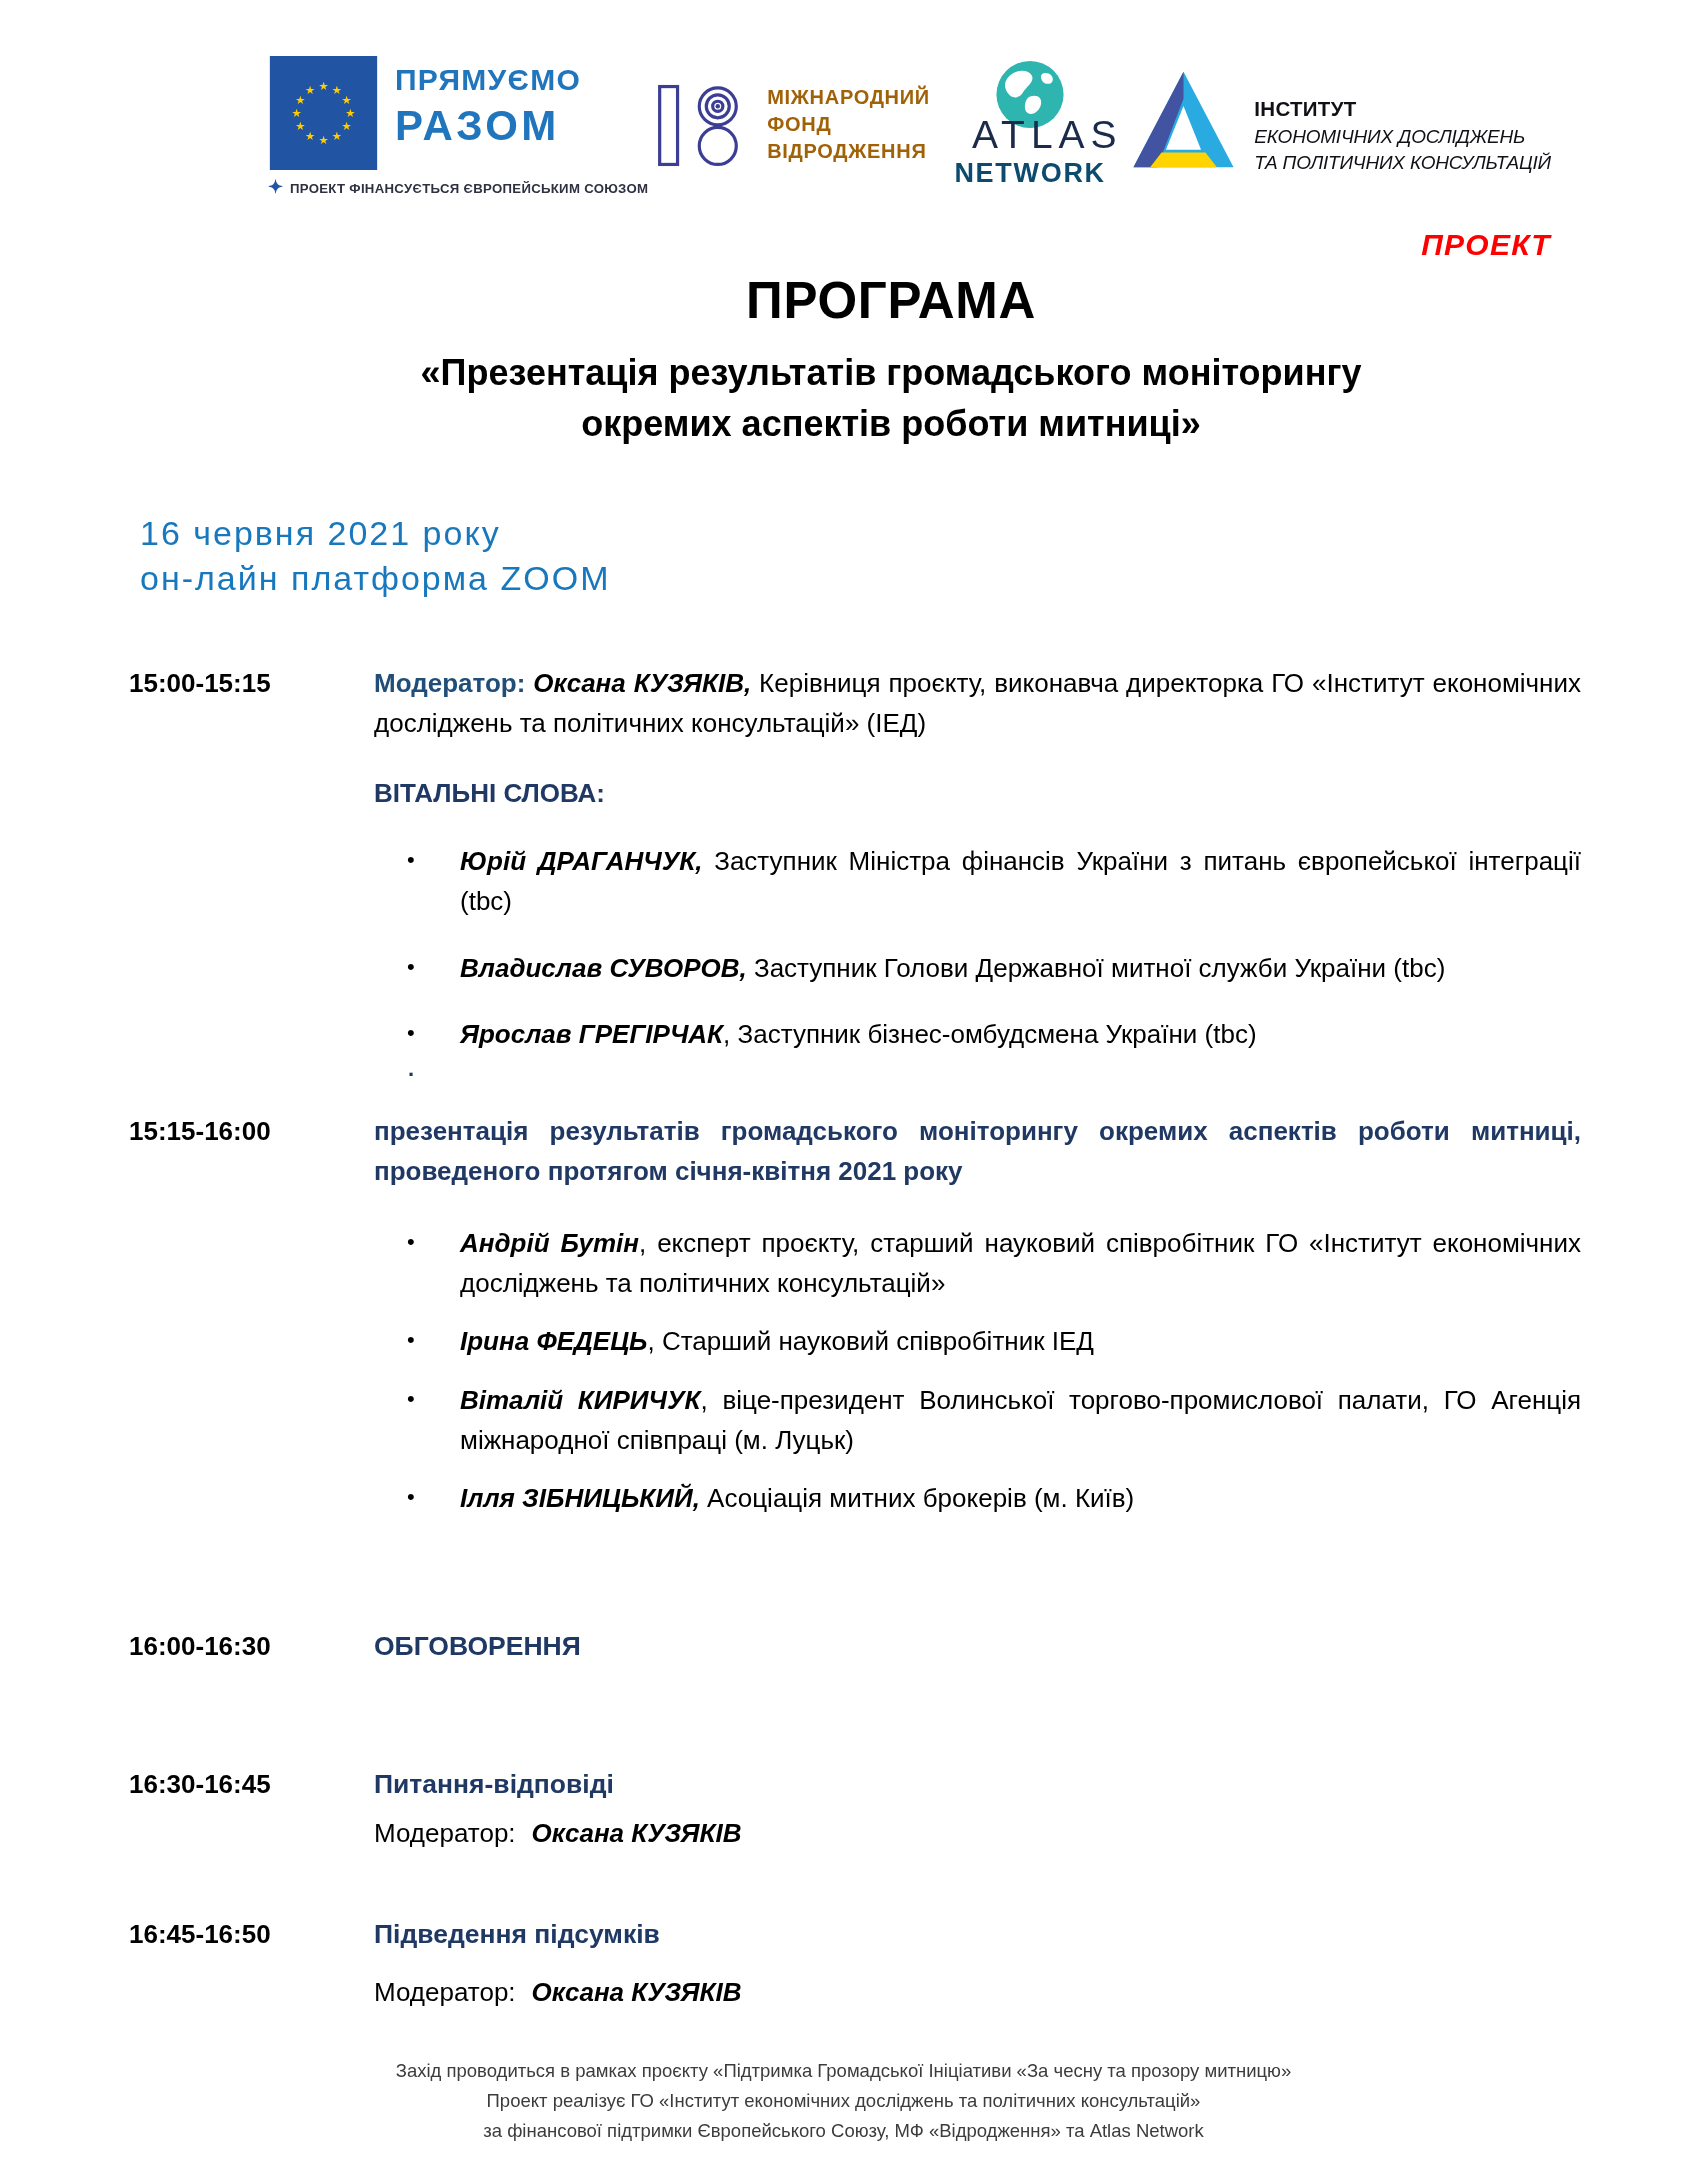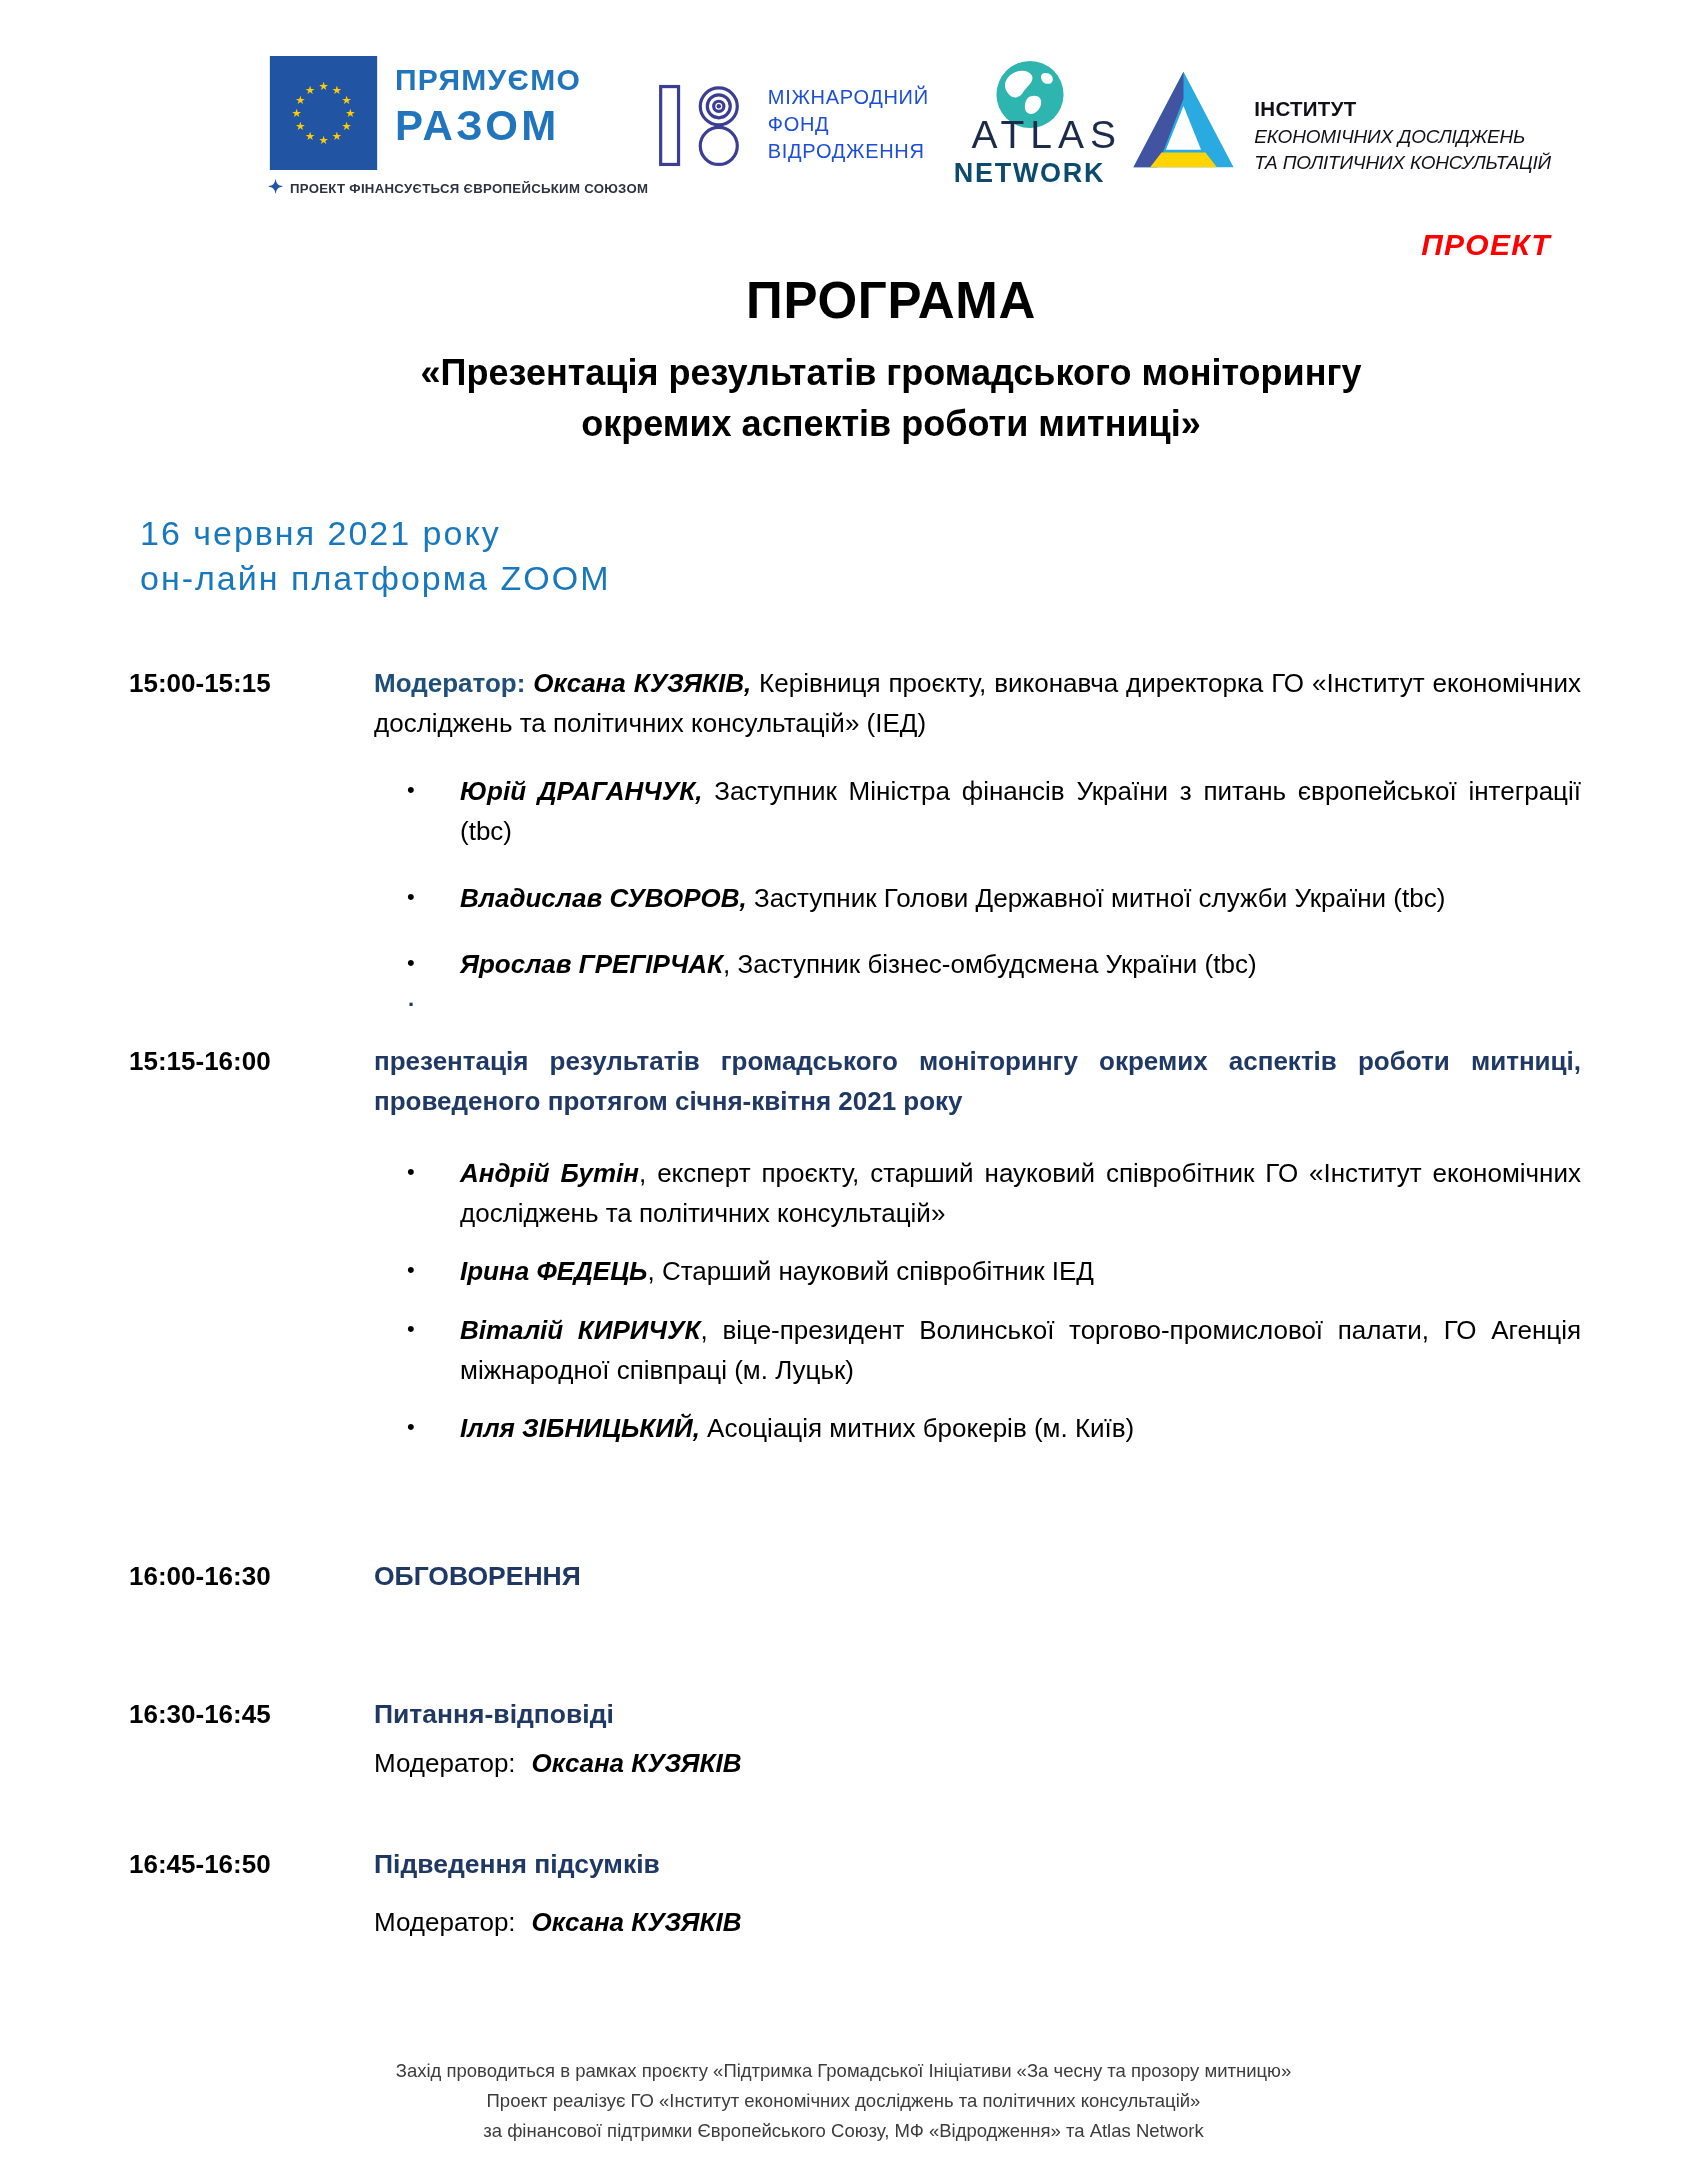--- a/index.html
+++ b/index.html
@@ -12,21 +12,21 @@
   .eu-flag{width:111px;height:114px;display:block;}
   .eu-text{margin-left:16px;color:#2175BC;font-weight:bold;}
   .eu-l1{font-size:30px;letter-spacing:1.3px;margin-top:6.6px;}
   .eu-l2{font-size:42px;letter-spacing:3.3px;margin-top:5.3px;}
   .eu-caption{margin-top:10.6px;font-size:13.2px;font-weight:bold;color:#2F3142;letter-spacing:0.3px;
               display:flex;align-items:center;gap:6.6px;}
   .eu-cap-star{color:#2456A8;font-size:18px;line-height:13.2px;}
 
   .irf-block{display:flex;margin-top:28px;}
   .irf-icon{width:98px;height:83px;}
-  .irf-text{margin-left:13.2px;color:#1d4ed8;font-size:20px;line-height:27px;letter-spacing:0.7px;font-weight:400;}
+  .irf-text{margin-left:13.2px;color:#a16207;font-size:20px;line-height:27px;letter-spacing:0.7px;font-weight:700;}
 
   .atlas-block{position:relative;width:185px;text-align:center;}
   .globe{position:absolute;left:50%;top:2.6px;transform:translateX(-50%);width:71px;height:71px;z-index:0;display:block;}
   .atlas-l1{position:relative;z-index:1;font-size:39px;letter-spacing:6px;color:#1C2B4A;margin-top:57px;font-weight:400;text-align:right;}
   .atlas-l2{position:relative;z-index:1;font-size:27px;font-weight:bold;letter-spacing:1.7px;color:#0c4a6e;margin-top:1.3px;}
 
   .ier-block{display:flex;margin-top:13.2px;}
   .ier-icon{width:107px;height:101px;}
   .ier-text{margin-left:17px;margin-top:28px;color:#101016;}
   .ier-l1{font-size:20.5px;font-weight:bold;letter-spacing:0.3px;}
@@ -165,20 +165,21 @@
     <div>он-лайн платформа ZOOM</div>
   </div>
 
   <main class="schedule">
 
     <section class="row">
       <div class="time">15:00-15:15</div>
       <div class="cell">
         <p class="justify" style="margin:0"><span class="mod-label">Модератор:</span> <span class="name">Оксана КУЗЯКІВ,</span><span> Керівниця проєкту, виконавча директорка ГО «Інститут економічних досліджень та політичних консультацій» (ІЕД)</span></p>
 
+        <div class="greet-head">ВІТАЛЬНІ СЛОВА:</div>
 
         <div class="speakers">
           <div class="speaker">
             <span class="dot">•</span>
             <div class="sp-text"><span class="name">Юрій ДРАГАНЧУК,</span><span> Заступник Міністра фінансів України з питань європейської інтеграції  (tbc)</span></div>
           </div>
           <div class="speaker">
             <span class="dot">•</span>
             <div class="sp-text"><span class="name">Владислав СУВОРОВ,</span><span> Заступник Голови Державної митної служби України (tbc)</span></div>
           </div>

